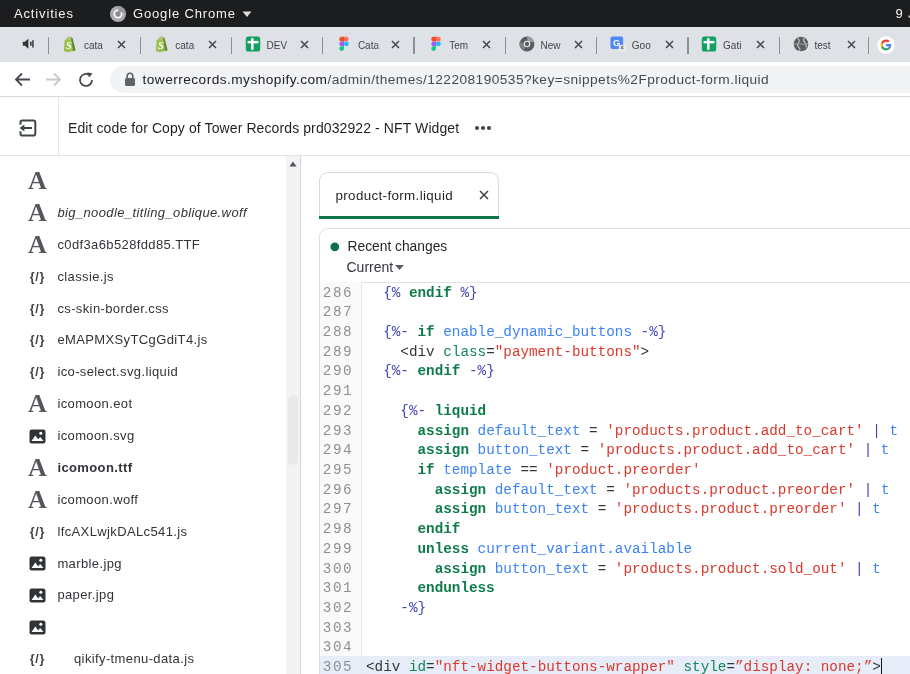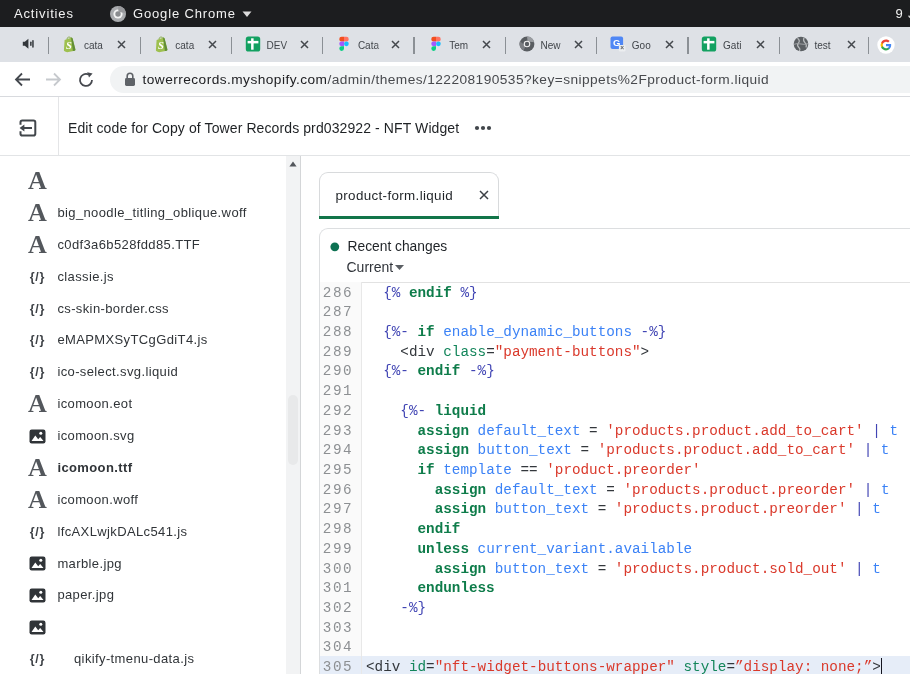--- a/index.html
+++ b/index.html
@@ -199,21 +199,21 @@
     <circle cx="15" cy="3" r="2.1" fill="#41464b"></circle>
 </svg>
 <div class="abs" style="left:57.5px; top:97px; width:1px; height:57.5px; background:#e4e5e7;"></div>
 <div class="abs" style="left:0; top:154.5px; width:910px; height:1px; background:#e2e4e6;"></div>
 
 <div id="sidebar" class="abs" style="left:0; top:155.5px; width:285px; height:518.5px; overflow:hidden;">
   <div id="rows" class="abs" style="left:0; top:-155.5px; width:285px; height:674px;">
       <div class="ficon fA" style="left:15.5px; top:133.73px;">A</div>
       <div class="ficon fA" style="left:15.5px; top:168.1px;">A</div>
       <div class="ficon fA" style="left:15.5px; top:199.97px;">A</div>
-      <div class="fname" style="left:57.4px; top:204.97px;">big_noodle_titling_oblique.woff</div>
+      <div class="fname" style="left:57.4px; top:204.97px;font-style:italic;">big_noodle_titling_oblique.woff</div>
       <div class="ficon fA" style="left:15.5px; top:231.84px;">A</div>
       <div class="fname" style="left:57.4px; top:236.84px;">c0df3a6b528fdd85.TTF</div>
       <div class="ficon fJ" style="left:15.5px; top:269.71px;">{/}</div>
       <div class="fname" style="left:57.4px; top:268.71px;">classie.js</div>
       <div class="ficon fJ" style="left:15.5px; top:301.58px;">{/}</div>
       <div class="fname" style="left:57.4px; top:300.58px;">cs-skin-border.css</div>
       <div class="ficon fJ" style="left:15.5px; top:333.45px;">{/}</div>
       <div class="fname" style="left:57.4px; top:332.45px;">eMAPMXSyTCgGdiT4.js</div>
       <div class="ficon fJ" style="left:15.5px; top:365.32px;">{/}</div>
       <div class="fname" style="left:57.4px; top:364.32px;">ico-select.svg.liquid</div>

